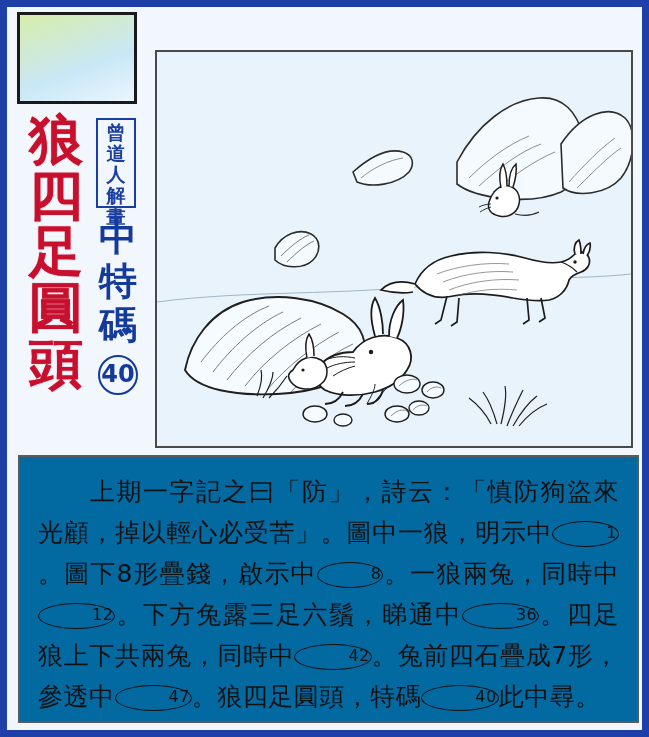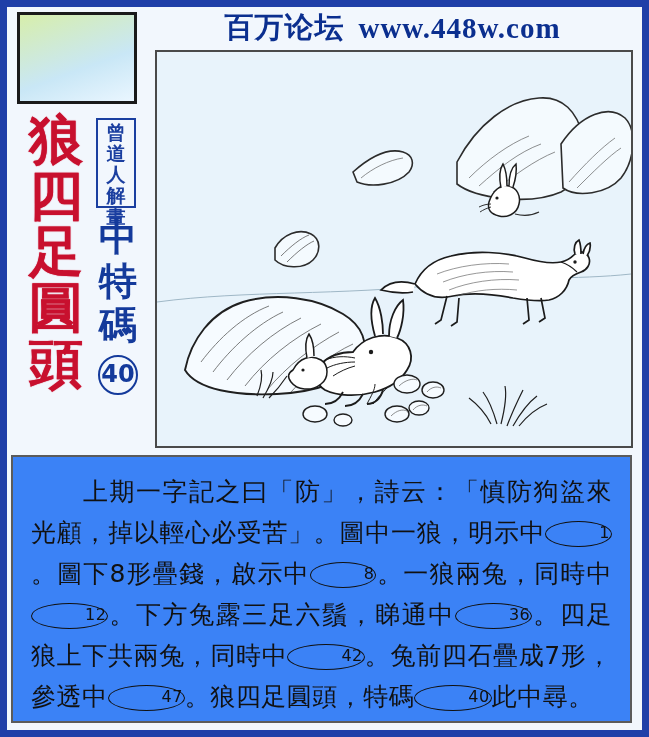--- a/index.html
+++ b/index.html
@@ -125,23 +125,23 @@
     background: #e8f3fb;
     border: 2px solid #4a4a4a;
     box-sizing: border-box;
     overflow: hidden;
   }
   #illo svg { display: block; }
 
   
   #textblock {
     position: absolute;
-    left: 11px; top: 455px;
+    left: 18px; top: 455px;
     width: 621px; height: 268px;
-    background: #3b82f6;
+    background: #0369a1;
     border: 2px solid #5b5b5b;
     box-sizing: border-box;
     padding: 14px 18px 10px 18px;
   }
   #textblock p {
     margin: 0;
     color: #111111;
     font-family: "DejaVu Sans", sans-serif;
     font-size: 25px;
     line-height: 41px;
@@ -162,24 +162,20 @@
     box-sizing: content-box;
   }
 </style>
 </head>
 <body>
 
 <div id="page">
   <div id="frame"></div>
   <div id="inner"></div>
 
-  <div id="banner">
-    <span class="cn">百万论坛</span>
-    <span>www.448w.com</span>
-  </div>
 
   <div id="logo">
     <div class="sky"></div>
     <svg width="114" height="86" viewBox="0 0 114 86">
       <rect x="0" y="0" width="114" height="86" fill="none"></rect>
 
       <g stroke="#6aa6c8" stroke-width="1.2" opacity="0.8">
         <line x1="6" y1="54" x2="34" y2="54"></line>
         <line x1="4" y1="62" x2="36" y2="62"></line>
         <line x1="8" y1="70" x2="40" y2="70"></line>

